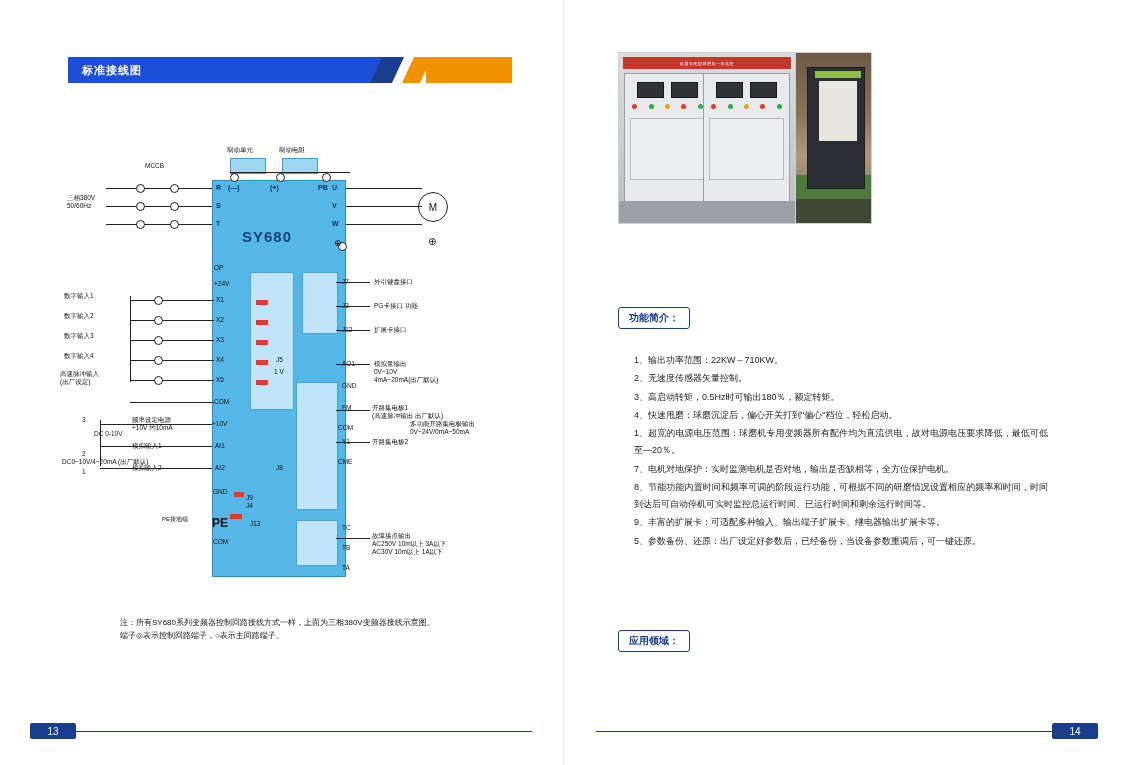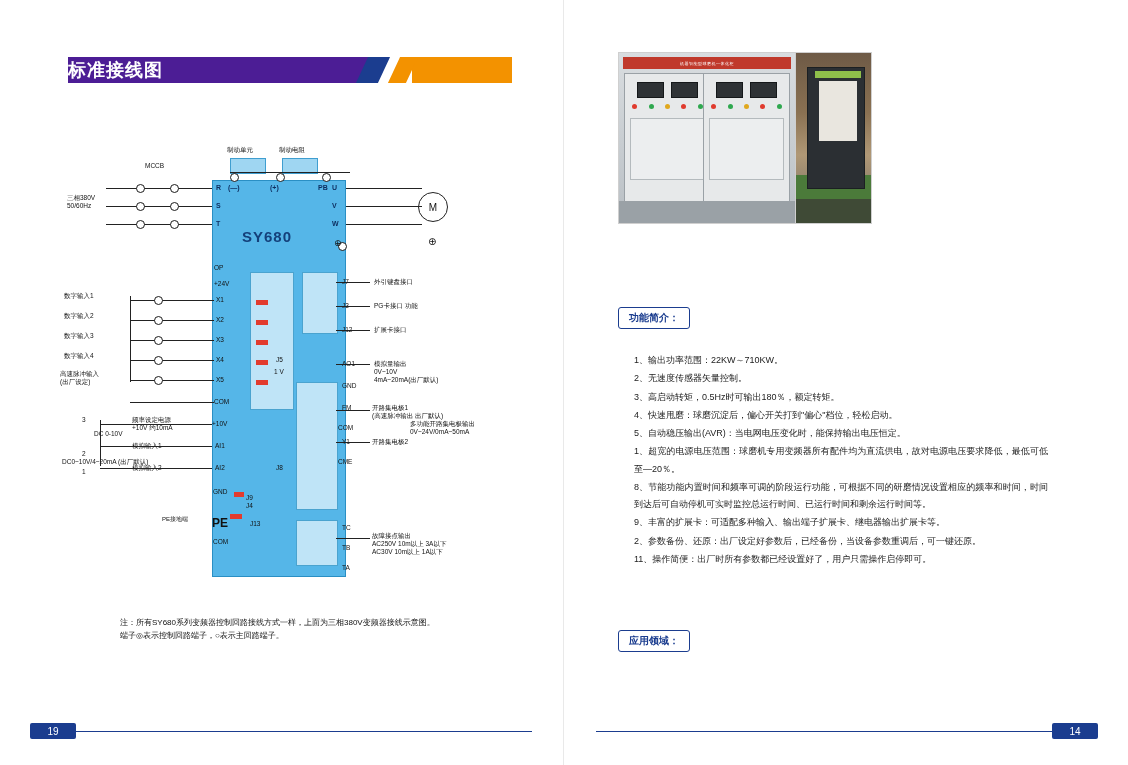--- a/index.html
+++ b/index.html
@@ -9,21 +9,21 @@
     overflow:hidden;
   }
   .spread{position:absolute;left:0;top:0;width:1128px;height:765px;}
   .page{position:absolute;top:0;height:765px;width:564px;background:#fff;}
   .page.left{left:0;}
   .page.right{left:564px;}
   .page.left::after{content:"";position:absolute;right:0;top:0;width:1px;height:100%;background:#e9e9e9;}
 
   
   .secbar{position:absolute;height:26px;display:flex;align-items:stretch;}
-  .secbar .blue{background:#4c1d95;display:flex;align-items:center;color:#fff;font-size:18px;font-weight:bold;letter-spacing:1px;}
+  .secbar .blue{background:#1d4ed8;display:flex;align-items:center;padding-left:14px;color:#fff;font-size:11px;font-weight:bold;letter-spacing:1px;}
   .secbar .sk{width:22px;background:#1b3d8f;transform:skewX(-25deg);margin-left:-6px;}
   .secbar .gap{width:10px;}
   .secbar .sk2{width:18px;background:#f39200;transform:skewX(-25deg);}
   .secbar .orange{background:#f39200;}
 
   #secbar-left{left:68px;top:57px;width:444px;}
   #secbar-left .blue{width:300px;}
   #secbar-left .orange{flex:1;}
 
   
@@ -265,21 +265,21 @@
       <div class="ln hl" style="left:266px;top:244px;width:34px;"></div>
       <div class="ln hl" style="left:266px;top:290px;width:34px;"></div>
       <div class="ln hl" style="left:266px;top:322px;width:34px;"></div>
       <div class="ln hl" style="left:266px;top:418px;width:34px;"></div>
     </div>
 
     <div class="note">注：所有SY680系列变频器控制回路接线方式一样，上面为三相380V变频器接线示意图。
       端子◎表示控制回路端子，○表示主回路端子。</div>
 
     <div class="pagerule" id="rule-left"></div>
-    <div class="pagenum" id="pagenum-left">19</div>
+    <div class="pagenum" id="pagenum-left">13</div>
   </div>
 
   <div class="page right">
 
     <div class="photos">
 
       <div class="photo p1">
         <div class="sky"></div>
         <div class="drum2"></div>
         <div class="mach"></div>
@@ -356,26 +356,25 @@
 
 
     <div class="tagbox" id="tag-features">功能简介：</div>
 
     <div class="featlist">
       <ol>
         <li>1、输出功率范围：22KW～710KW。</li>
         <li>2、无速度传感器矢量控制。</li>
         <li>3、高启动转矩，0.5Hz时可输出180％，额定转矩。</li>
         <li>4、快速甩磨：球磨沉淀后，偏心开关打到"偏心"档位，轻松启动。</li>
-        <li>5、自动稳压输出(AVR)：当电网电压变化时，能保持输出电压恒定。</li>
         <li>1、超宽的电源电压范围：球磨机专用变频器所有配件均为直流供电，故对电源电压要求降低，最低可低至—20％。</li>
+        <li>7、电机对地保护：实时监测电机是否对地，输出是否缺相等，全方位保护电机。</li>
         <li>8、节能功能内置时间和频率可调的阶段运行功能，可根据不同的研磨情况设置相应的频率和时间，时间到达后可自动停机可实时监控总运行时间、已运行时间和剩余运行时间等。</li>
         <li>9、丰富的扩展卡：可适配多种输入、输出端子扩展卡、继电器输出扩展卡等。</li>
-        <li>2、参数备份、还原：出厂设定好参数后，已经备份，当设备参数重调后，可一键还原。</li>
-        <li>11、操作简便：出厂时所有参数都已经设置好了，用户只需操作启停即可。</li>
+        <li>5、参数备份、还原：出厂设定好参数后，已经备份，当设备参数重调后，可一键还原。</li>
       </ol>
     </div>
 
     <div class="tagbox" id="tag-apps">应用领域：</div>
 
     <div class="pagerule" id="rule-right"></div>
     <div class="pagenum" id="pagenum-right">14</div>
   </div>
 
 </div>

